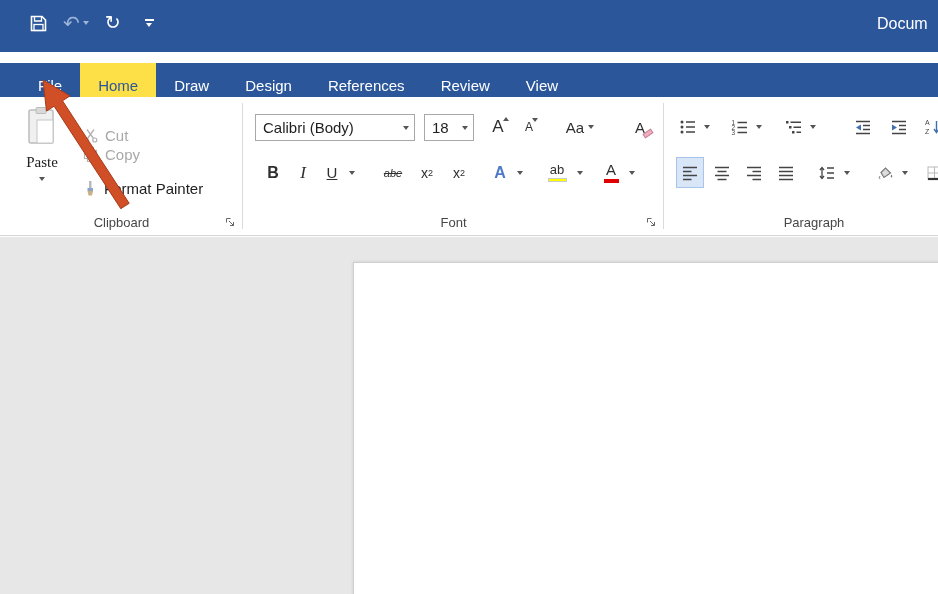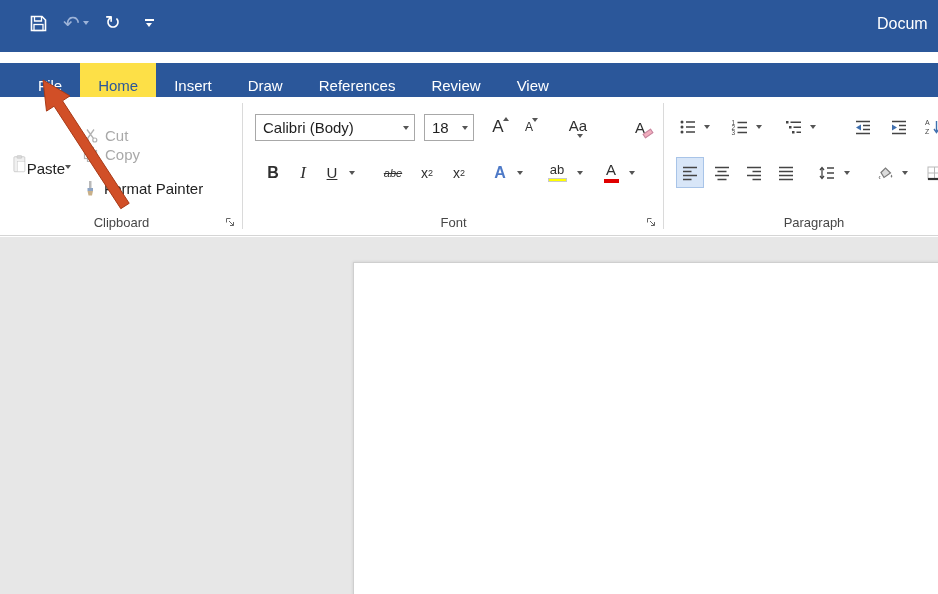--- a/index.html
+++ b/index.html
@@ -31,21 +31,21 @@
   .ribbon{position:absolute;top:97px;left:0;width:100%;height:139px;background:#fff;border-bottom:1px solid #d5d5d5;}
   .group{position:absolute;top:0;height:138px;}
   .group-divider::after{content:"";position:absolute;right:0;top:6px;bottom:6px;width:1px;background:#dadada;}
   .group-clipboard{left:0;width:243px;}
   .group-font{left:243px;width:421px;}
   .group-paragraph{left:664px;width:300px;}
   .group-label{position:absolute;bottom:5px;left:0;width:100%;text-align:center;font-size:13px;color:#474747;}
   .launcher{position:absolute;right:6px;bottom:6px;width:13px;height:13px;background:none;border:none;cursor:pointer;padding:0;}
 
   
-  .paste-btn{position:absolute;left:12px;top:8px;width:60px;height:118px;display:flex;flex-direction:row;align-items:center;background:none;border:1px solid transparent;cursor:pointer;font-family:Liberation Sans, sans-serif;}
+  .paste-btn{position:absolute;left:12px;top:8px;width:60px;height:118px;display:flex;flex-direction:column;align-items:center;background:none;border:1px solid transparent;cursor:pointer;font-family:Liberation Serif, serif;}
   .paste-label{font-size:15px;color:#222;margin-top:8px;}
   .chev{width:0;height:0;border-left:3.5px solid transparent;border-right:3.5px solid transparent;border-top:4px solid #555;display:inline-block;}
   .paste-chev{margin-top:6px;}
   .clip-small{position:absolute;left:82px;height:28px;display:flex;align-items:center;gap:7px;background:none;border:1px solid transparent;cursor:pointer;font-family:inherit;white-space:nowrap;}
   .clip-small .lbl{font-size:15px;color:#222;}
   .clip-small.disabled .lbl{color:#a9a9a9;}
   .cut{top:24px;} .copy{top:43px;} .fp{top:77px;}
 
   
   .combo{position:absolute;top:17px;height:27px;border:1px solid #a8a8a8;background:#fff;display:flex;align-items:center;font-size:15px;color:#1f1f1f;padding-left:7px;cursor:pointer;}
@@ -110,22 +110,22 @@
         <span class="bar"></span>
         <span class="tri"></span>
       </button>
     </div>
     <div class="doc-title">Docum</div>
   </div>
 
   <nav class="tabrow">
     <button class="tab">File</button>
     <button class="tab active">Home</button>
-    <button class="tab">Insert</button>
     <button class="tab">Draw</button>
+    <button class="tab">Design</button>
     <button class="tab">References</button>
     <button class="tab">Review</button>
     <button class="tab">View</button>
   </nav>
 
   <div class="ribbon">
 
     <section class="group group-clipboard group-divider">
       <button class="paste-btn">
         <svg width="30" height="40" viewBox="0 0 30 40">
@@ -182,21 +182,21 @@
           </span>
       </div>
       <button class="fbtn r1" style="left:240px;width:30px;">
         <span class="ga">A</span>
         <span class="caret-up"></span>
       </button>
       <button class="fbtn r1" style="left:273px;width:26px;">
         <span class="sa">A</span>
         <span class="caret-dn"></span>
       </button>
-      <button class="fbtn r1" style="left:316px;width:42px;flex-direction:column;">
+      <button class="fbtn r1" style="left:316px;width:42px;">
         <span class="case-glyph">Aa</span>
         <span class="chev"></span>
       </button>
       <button class="fbtn r1" style="left:382px;width:30px;">
         <span class="clr-glyph">A</span>
         <span class="eraser"></span>
       </button>
 
       <button class="fbtn r2" style="left:16px;width:28px;">
         <span class="bold-glyph">B</span>

